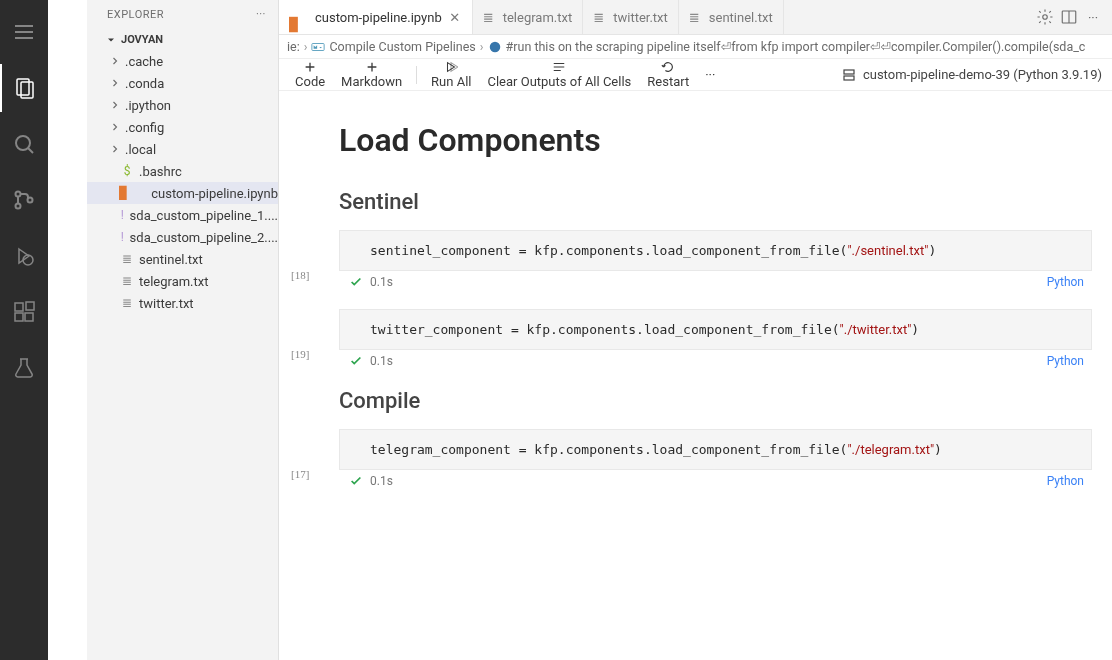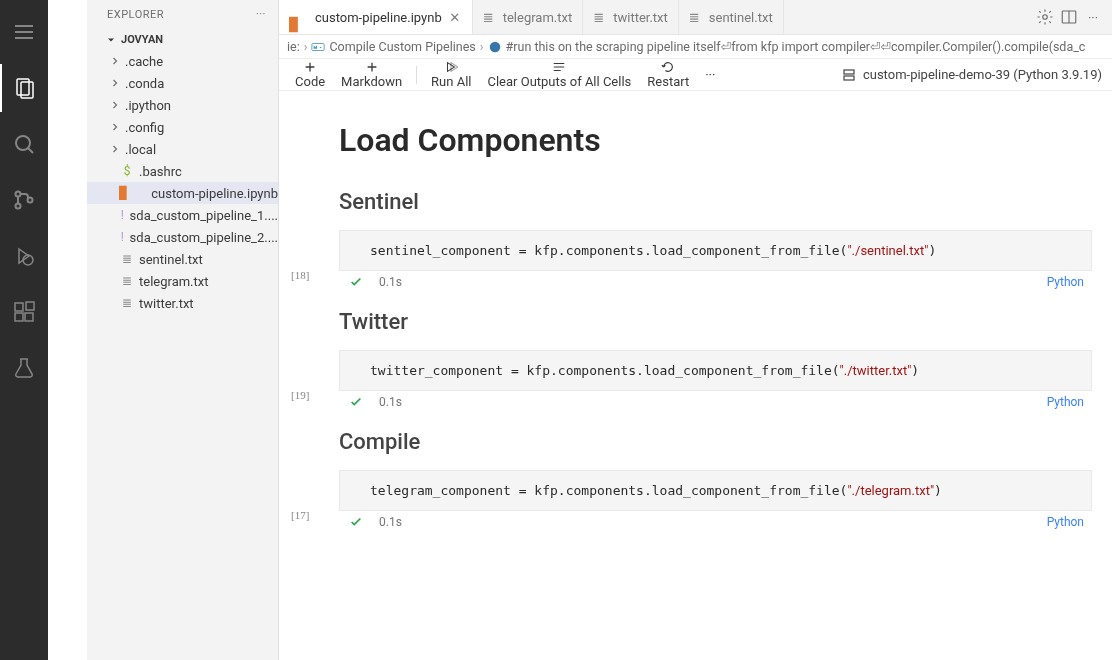--- a/index.html
+++ b/index.html
@@ -40,21 +40,21 @@
 .kernel { margin-left:auto; display:flex; align-items:center; gap:6px; color:#444;justify-content:flex-end; }
 .notebook { flex:1; overflow:auto; padding:20px 20px 20px 0; }
 .nb-content { margin-left:60px; max-width:820px; }
 h1 { font-size:32px; font-weight:600; color:#2a2a2a; margin:10px 0 30px; }
 h2 { font-size:22px; font-weight:500; color:#444; margin:16px 0 16px; }
 .cell { position:relative; margin-bottom:20px; }
 .cell-idx { position:absolute; left:-48px; top:14px; font-family:Liberation Serif, serif; font-size:11px; color:#888;margin-top:25px; }
 .code-block { background:#f5f5f5; border:1px solid #e8e8e8; padding:12px 14px 12px 30px; font-family:Menlo,Consolas,monospace; font-size:13px; color:#2a2a2a; }
 .code-block .s { color:#a31515; }
 .cell-footer { display:flex; align-items:center; justify-content:space-between; padding:4px 8px 0 10px; font-size:12px; color:#777; }
-.cell-footer .left { display:flex; align-items:flex-start; gap:16px; }
+.cell-footer .left { display:flex; align-items:flex-start; gap:7px; }
 .cell-footer .check { color:#2da44e; width:14px; height:14px; }
 .cell-footer .lang { color:#3b82f6; margin-left:auto; }
 </style>
 </head>
 <body>
 
 <div class="activity-bar">
   <div class="aicon">
       <svg viewBox="0 0 24 24" fill="none" stroke="currentColor" stroke-width="2">
         <path d="M3 6h18M3 12h18M3 18h18"></path>
@@ -284,21 +284,20 @@
           <div class="cell-footer">
             <div class="left">
               <svg class="check" viewBox="0 0 16 16" fill="none" stroke="currentColor" stroke-width="2">
                 <path d="m3 8 3 3 7-7"></path>
               </svg>
               <span>0.1s</span>
             </div>
             <span class="lang">Python</span>
           </div>
         </div>
-        <h2>Twitter</h2>
         <div class="cell">
           <div class="cell-idx">[19]</div>
           <div class="code-block">twitter_component = kfp.components.load_component_from_file(<span class="s">"./twitter.txt"</span>)</div>
           <div class="cell-footer">
             <div class="left">
               <svg class="check" viewBox="0 0 16 16" fill="none" stroke="currentColor" stroke-width="2">
                 <path d="m3 8 3 3 7-7"></path>
               </svg>
               <span>0.1s</span>
             </div>

